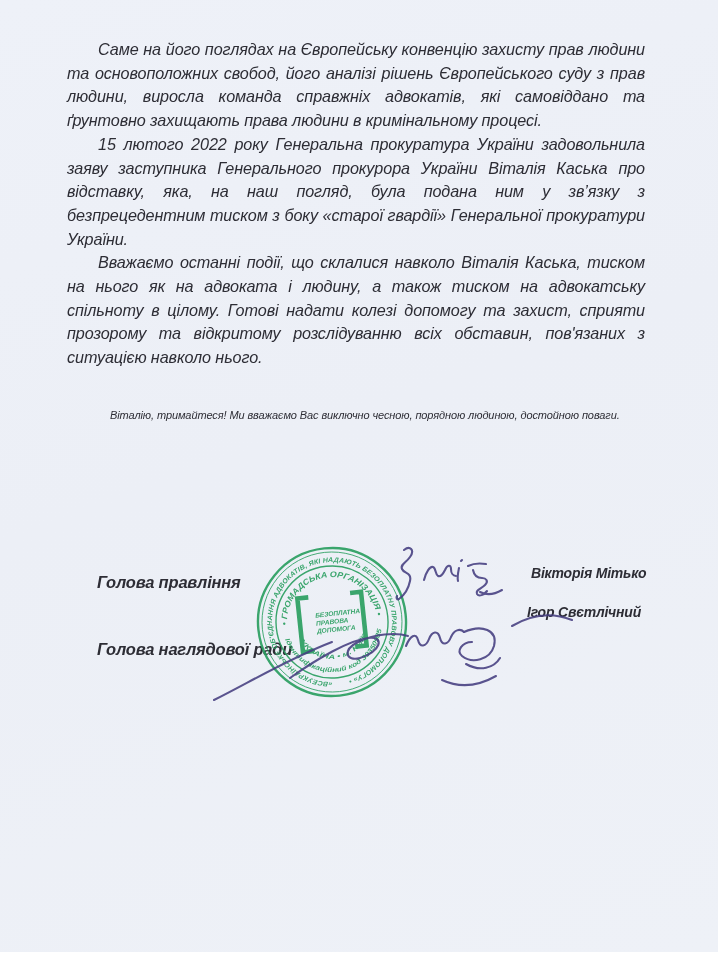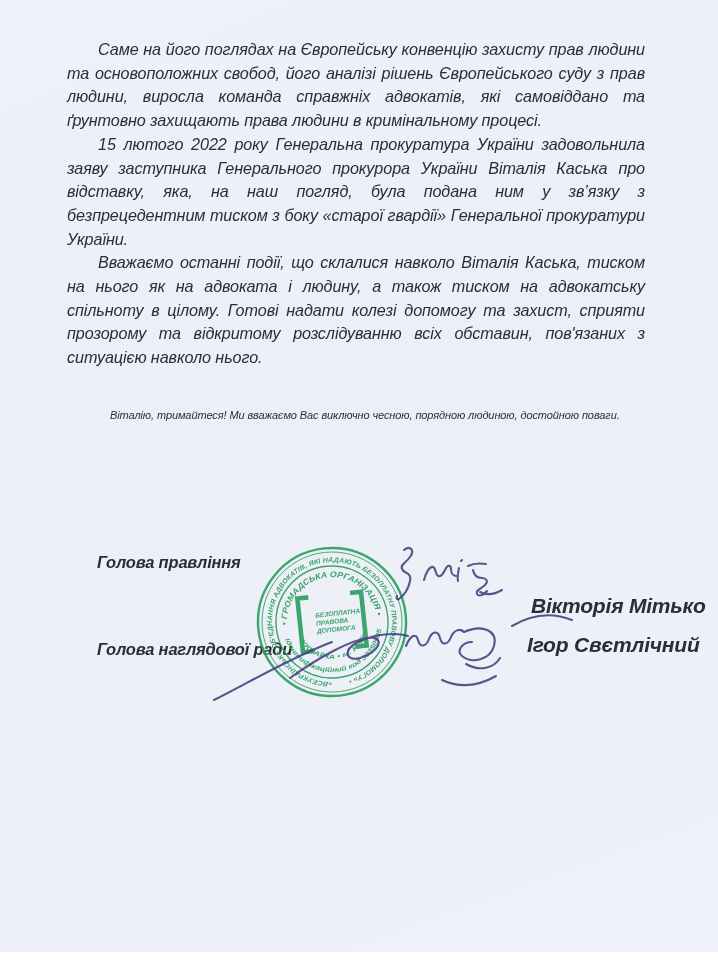--- a/index.html
+++ b/index.html
@@ -39,27 +39,26 @@
   .sig-title {
     position: absolute;
     left: 97px;
     font-size: 16.5px;
     font-weight: 700;
     letter-spacing: -0.2px;
     z-index: 1;
   }
   .sig-name {
     position: absolute;
-    font-size: 21px;
+    font-size: 14px;
     font-weight: 700;
     letter-spacing: -0.2px;
     z-index: 1;
-    margin-top: 29px;
   }
-  .row1-title { top: 553px; }
+  .row1-title { top: 573px; }
   .row1-name  { top: 565px; left: 531px; }
   .row2-title { top: 640px; }
   .row2-name  { top: 604px; left: 527px; }
   .stamp {
     position: absolute;
     left: 247px;
     top: 537px;
     width: 170px;
     height: 170px;
     z-index: 2;

